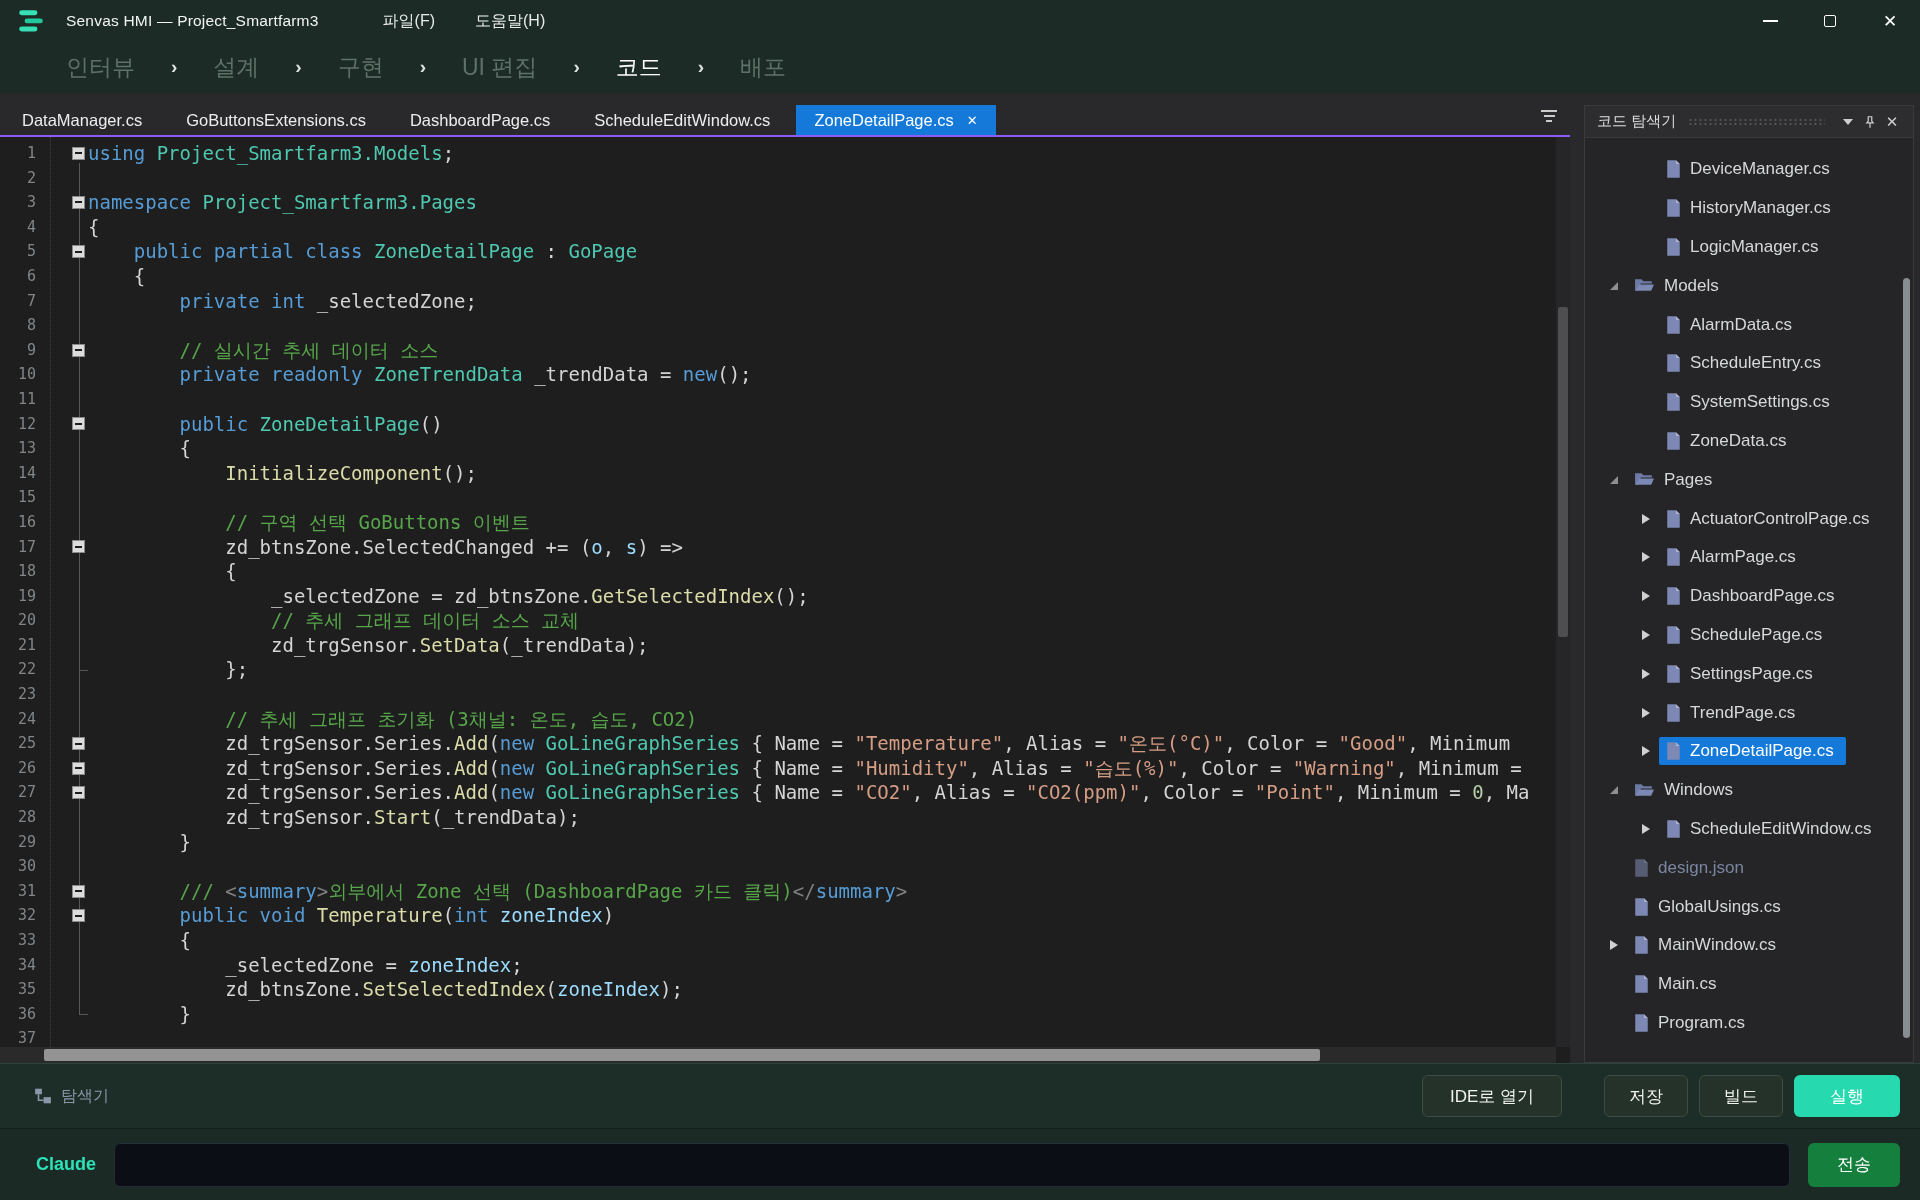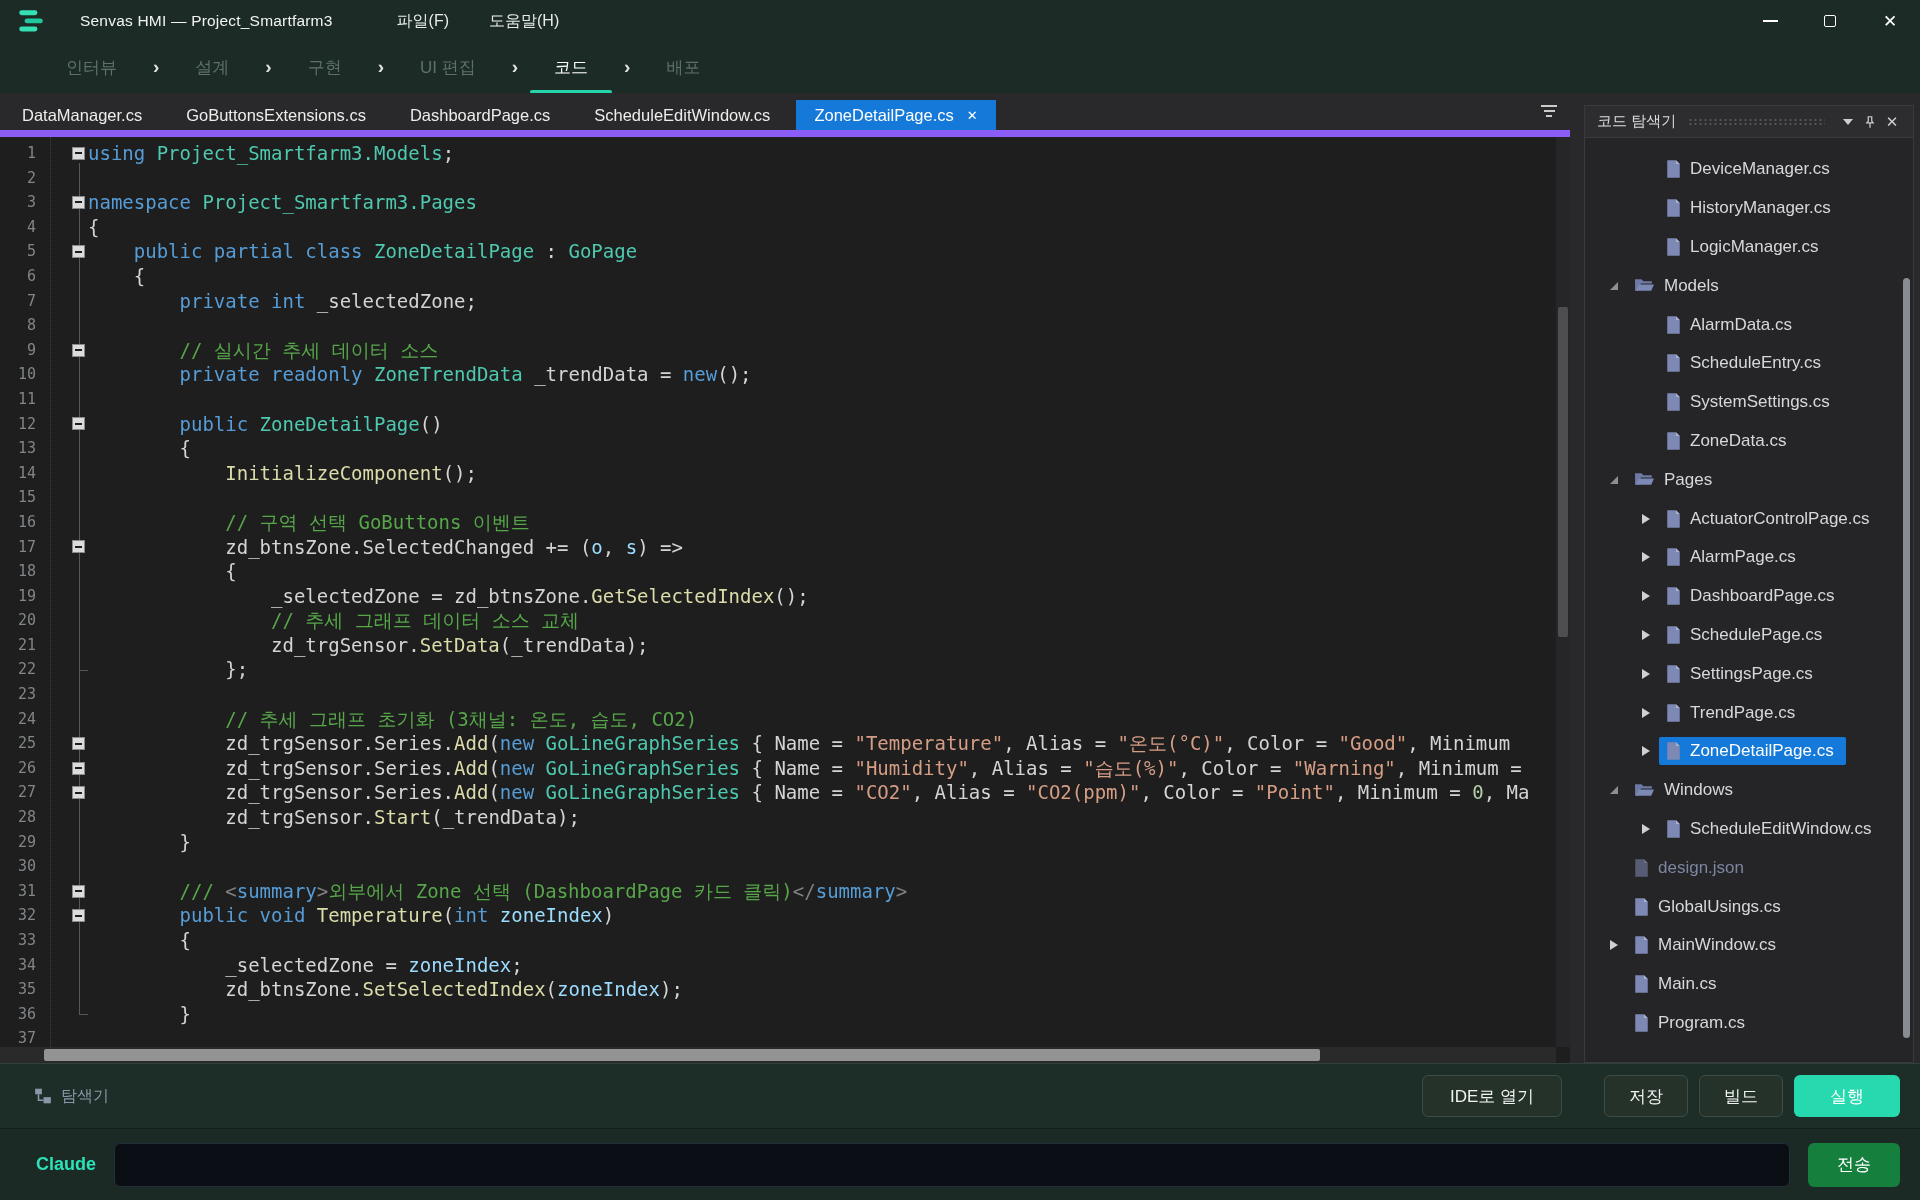--- a/index.html
+++ b/index.html
@@ -7,42 +7,42 @@
   body {
     width:1920px; height:1200px; overflow:hidden;
     background:#1e1e1e;
     font-family:"Liberation Sans", sans-serif;
     -webkit-font-smoothing:antialiased;
   }
 
   
   .titlebar { height:42px; background:#1c2b25; display:flex; align-items:center; padding-left:16px; }
   .logo { width:30px; height:30px; flex:none; display:flex; }
-  .title { color:#f2f4f3; font-size:15.5px; margin-left:34px; letter-spacing:.2px; }
+  .title { color:#f2f4f3; font-size:15.5px; margin-left:20px; letter-spacing:.2px; }
   .menus { display:flex; gap:40px; margin-left:64px; }
   .menu-item { color:#e7eae8; font-size:16px; cursor:default; }
   .win-controls { margin-left:auto; display:flex; }
   .wbtn { width:60px; height:42px; display:flex; align-items:center; justify-content:center; color:#fff; }
   .ic-min { width:15px; height:2px; background:#fff; }
   .ic-max { width:12px; height:12px; border:1.5px solid #fff; border-radius:2px; }
   .ic-x { font-size:17px; line-height:1; color:#fff; }
 
   
   .stepbar { height:51px; background:#1c2b25; display:flex; align-items:center; padding-left:56px; }
-  .step { color:#5e7169; font-size:17px; padding:0 10px; position:relative; cursor:default; }
+  .step { color:#5e7169; font-size:23px; padding:0 10px; position:relative; cursor:default; }
   .step.active { color:#fafafa; }
   .step.active::after { content:""; position:absolute; left:-14px; right:-14px; bottom:-15px; height:4px; border-radius:3px; background:#25d4ab; }
   .chev { color:#dfe4e1; font-size:19px; font-weight:bold; margin:0 26px; transform:translateY(-1px); }
 
   
   .content { display:flex; height:970px; background:#29292b; }
   .editor-col { flex:1; min-width:0; display:flex; flex-direction:column; }
 
   
-  .tabbar { height:44px; background:#29292b; display:flex; align-items:flex-end; gap:8px; padding-left:4px; border-bottom:7px solid #8b5cf6; position:relative; }
+  .tabbar { height:44px; background:#29292b; display:flex; align-items:flex-end; gap:8px; padding-left:4px; border-bottom:2px solid #8b5cf6; position:relative; }
   .tab { height:30px; display:flex; align-items:center; padding:0 18px; color:#ededed; font-size:16.5px; white-space:nowrap; }
   .tab.active { background:#1479d8; color:#fff; gap:13px; }
   .tab-close { font-size:13px; color:#fff; line-height:1; }
   .tab-overflow { position:absolute; right:10px; bottom:9px; width:22px; height:20px; display:flex; flex-direction:column; justify-content:center; align-items:center; gap:3px; }
   .tab-overflow i { display:block; height:2px; background:#c9ccc9; }
   .tab-overflow i:nth-child(1){ width:16px; } .tab-overflow i:nth-child(2){ width:11px; } .tab-overflow i:nth-child(3){ width:6px; }
 
   
   .code-area { flex:1; position:relative; background:#1e1e1e; overflow:hidden; }
   .code-scroll { position:absolute; inset:0; padding-top:4px; }

